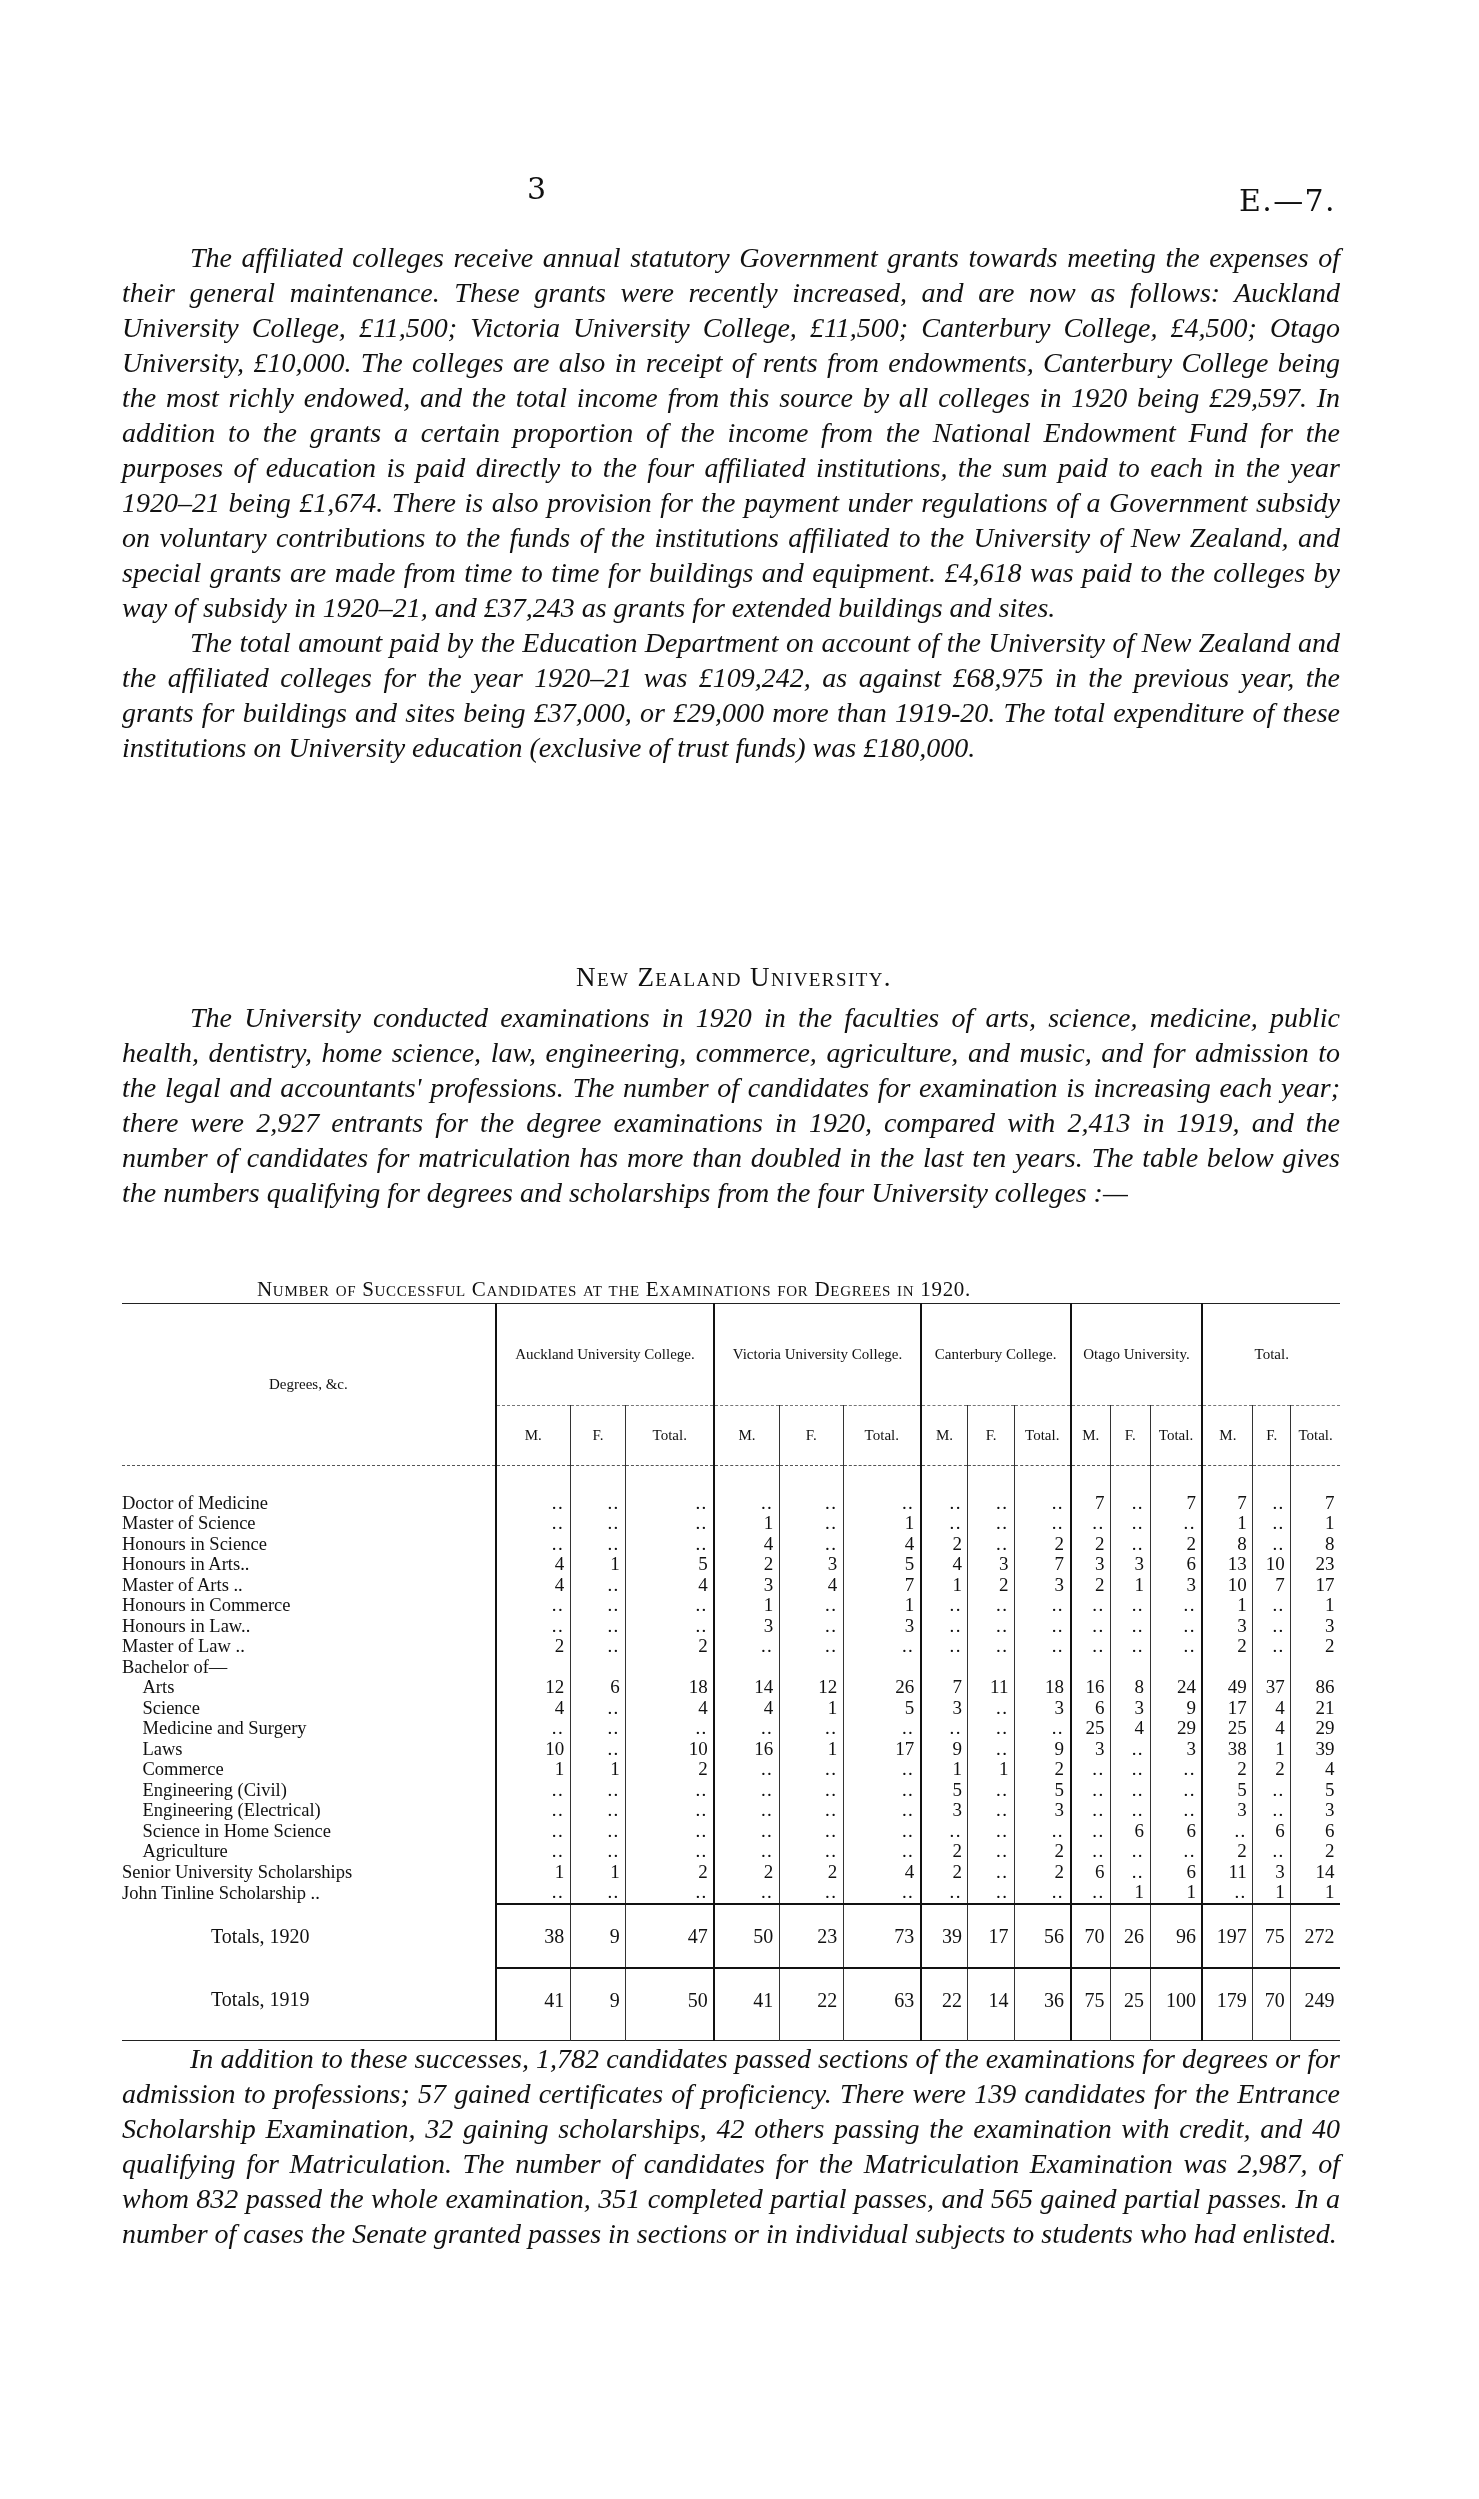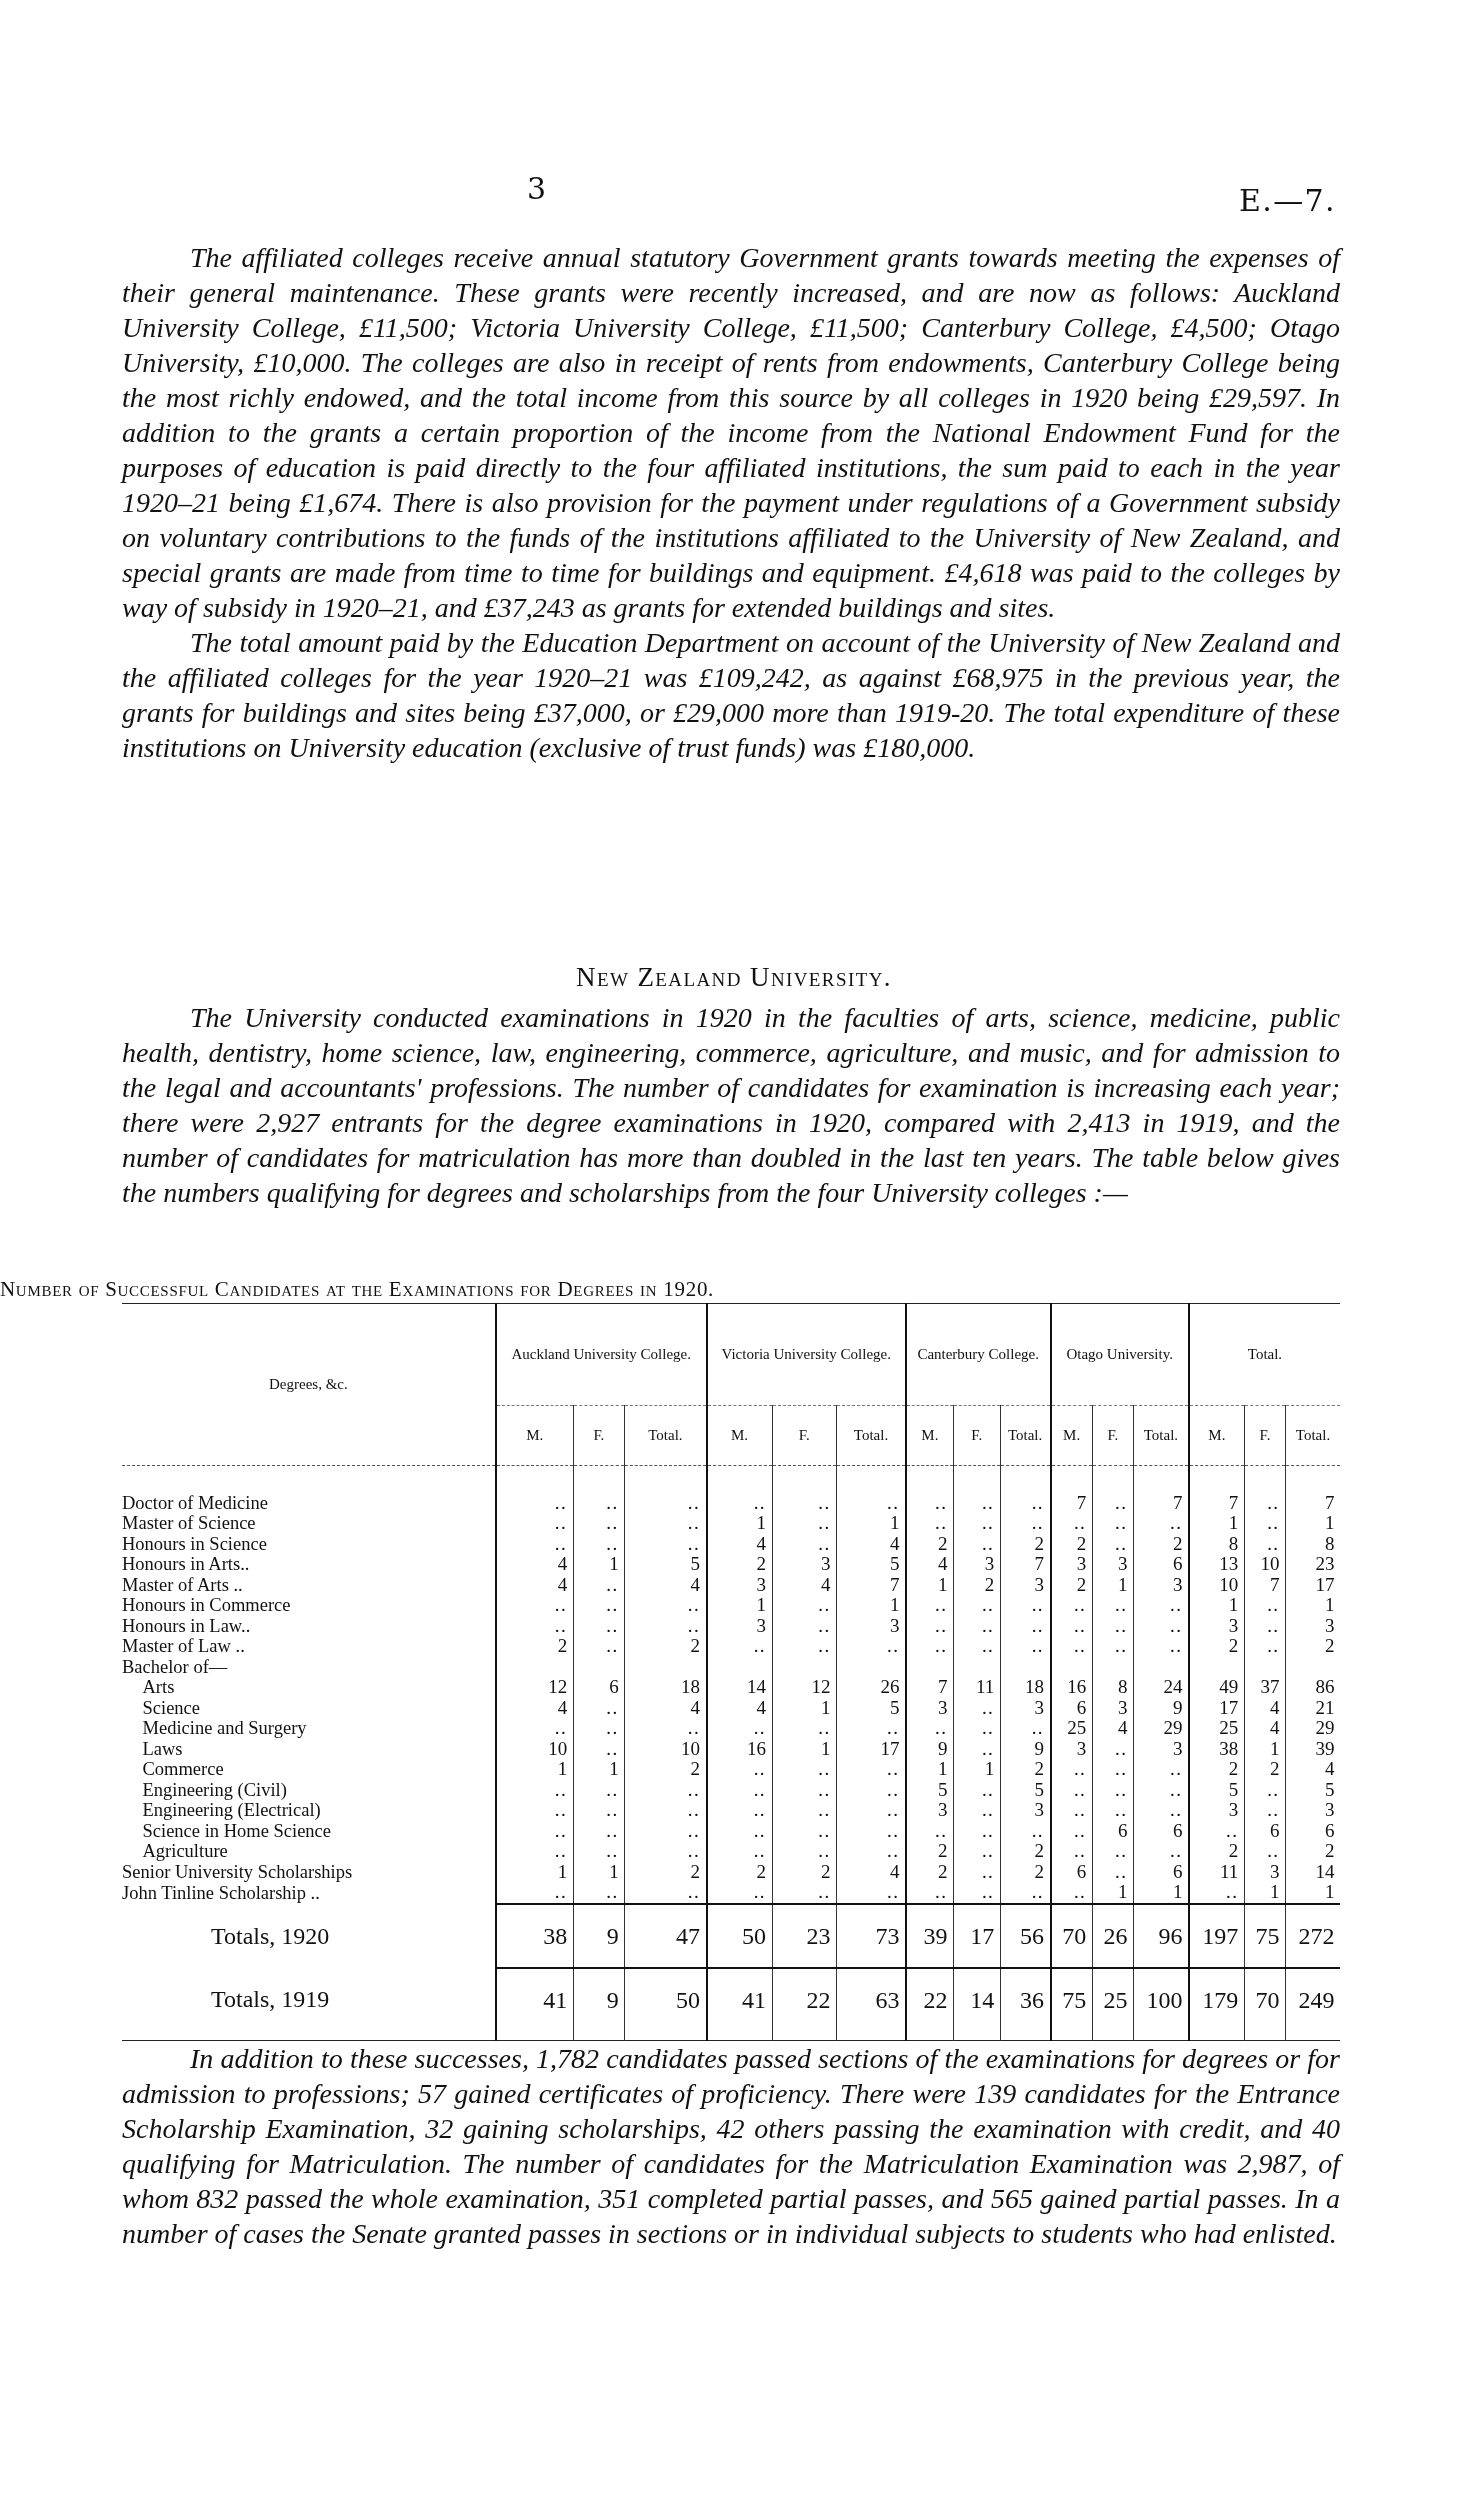--- a/index.html
+++ b/index.html
@@ -24,21 +24,21 @@
     font-style: italic;
   }
   .text-block p { margin: 0; text-indent: 68px; }
   #para-intro { top: 240px; }
   #section-title {
     position: absolute; top: 962px; left: 0; width: 1468px; text-align: center;
     font-family: "Liberation Serif", serif; font-size: 27px; font-variant: small-caps; letter-spacing: 1.4px;
   }
   #para-nzu { top: 1000px; }
   #table-title {
-    position: absolute; top: 1277px; left: 0; width: 1228px; text-align: left;
+    position: absolute; top: 1277px; left: 0; width: 1228px; text-align: center;
     font-family: "Liberation Serif", serif; font-size: 21px; font-variant: small-caps; letter-spacing: 0.7px;
   }
   #table-wrap {
     position: absolute; top: 1303px; left: 122px; width: 1218px;
   }
   table.degrees {
     border-collapse: collapse; width: 100%;
     font-family: "Liberation Serif", serif; font-size: 19px;
     border-top: 1.4px solid #222; border-bottom: 1.4px solid #222;
   }
@@ -50,21 +50,21 @@
   .hdr-sub { border-bottom: 0.7px dashed #555; }
   .hdr-main th.college { border-bottom: 0.7px dashed #777; }
   th.degree-col { text-align: center; width: 370px; font-size: 16.4px; }
   td { padding: 0 5.5px; height: 20.5px; line-height: 20.5px; text-align: right; }
   td.label { text-align: left; padding-left: 0; white-space: nowrap; font-size: 18.5px; }
   td.label.indent { padding-left: 20.5px; }
   td.label.total-label { padding-left: 89px; }
   .thick-l { border-left: 2.7px solid #111; }
   .thin-l { border-left: 0.7px solid #333; }
   tr.spacer td { height: 27px; }
-  tr.totals td { height: 62px; border-top: 2.1px solid #111; font-size: 24px; }
+  tr.totals td { height: 62px; border-top: 2.1px solid #111; font-size: 20px; }
   tr.totals td.label { border-top: none; }
   tr.totals-last td { padding-bottom: 9.6px; }
   .num-dots { letter-spacing: 1.4px; }
   #para-after { top: 2041px; }
 </style>
 </head>
 <body>
 
 <div class="page-header">
   <span class="page-number">3</span>

